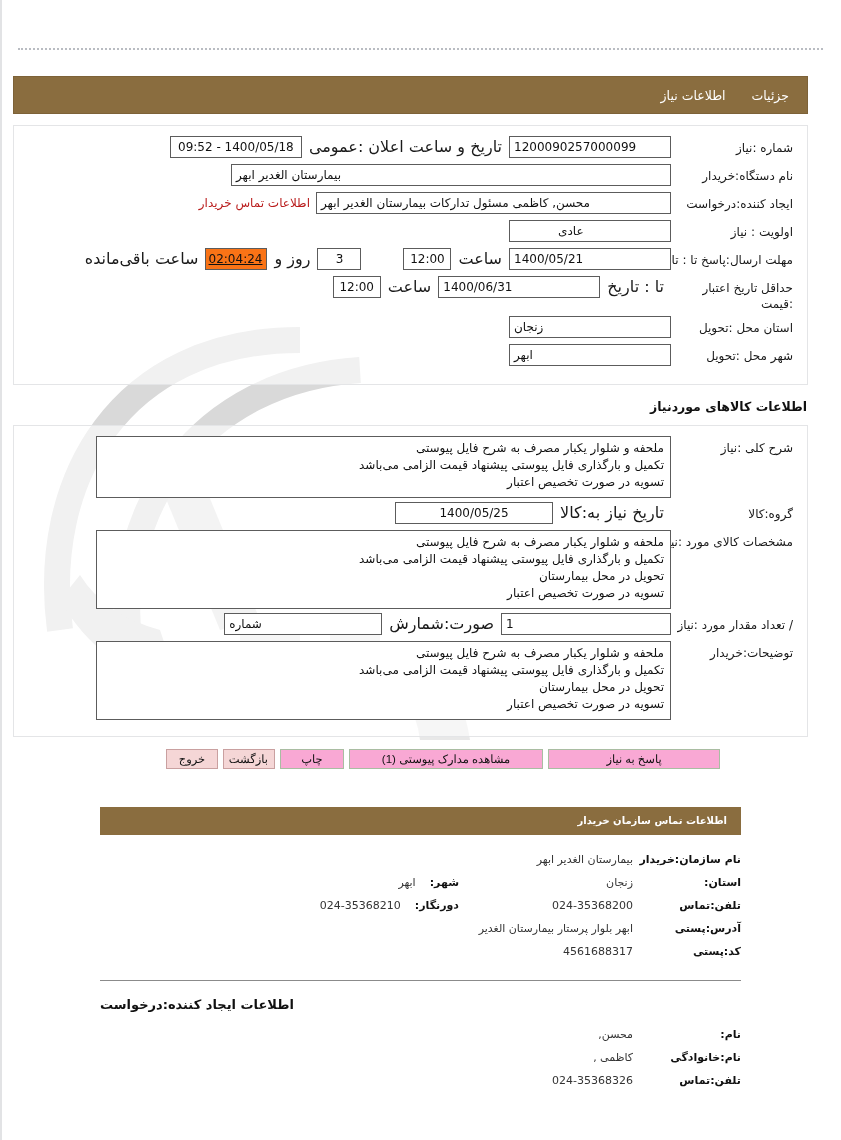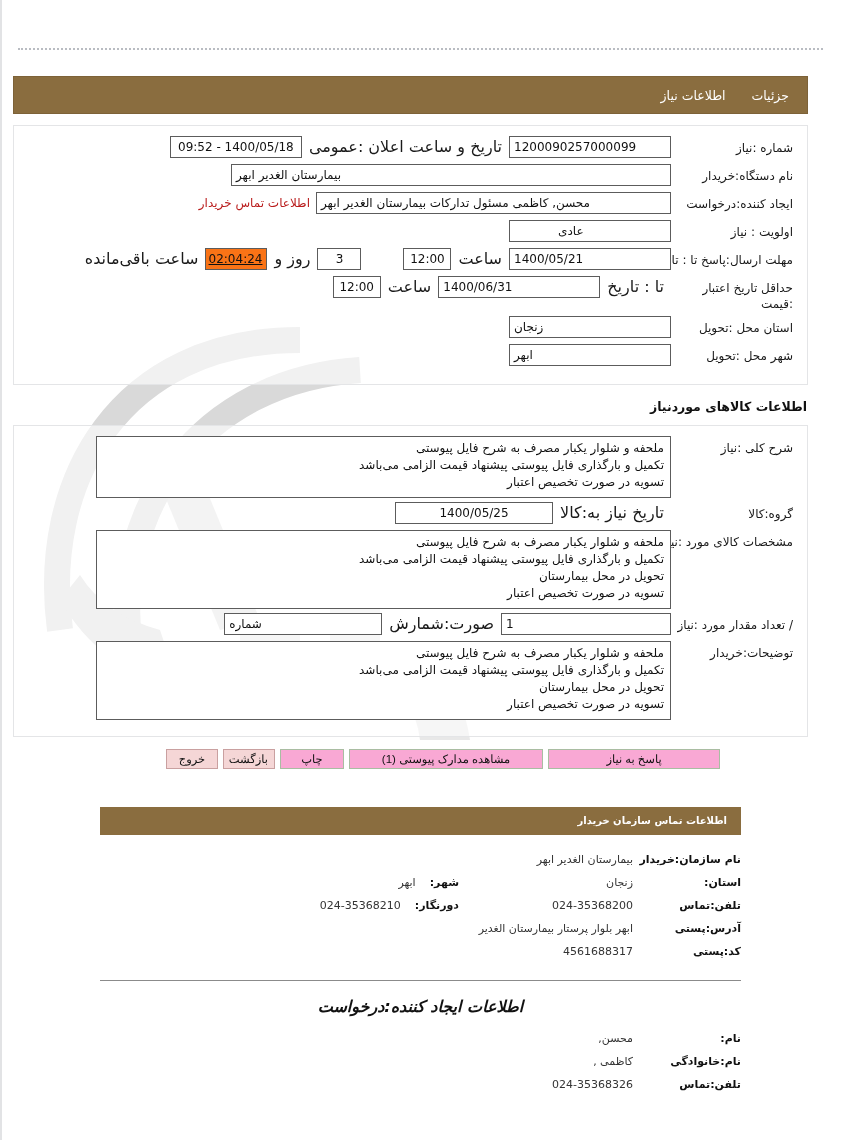--- a/index.html
+++ b/index.html
@@ -221,25 +221,24 @@
     padding-right: 14px;
     white-space: nowrap;
   }
   .hr-sep {
     margin: 22px 100px 0 100px;
     border-top: 1px solid #8b8b8b;
     height: 0;
   }
   .creator-title {
     margin: 16px 100px 0 100px;
-    font-size: 16px;
+    font-size: 13px;
     font-weight: bold;
     color: #111;
-    text-align: center;
-    font-style: italic;
+    text-align: left;
   }
   .creator-body { margin: 16px 100px 0 100px; }
 </style>
 </head>
 <body>
 
 <svg id="watermark" viewBox="0 0 560 560">
   <g fill="none" stroke="#d9d9d9" stroke-width="26">
     <path d="M300 40 C 120 40, 40 180, 60 330"></path>
     <path d="M360 70 C 200 80, 110 210, 130 350"></path>

